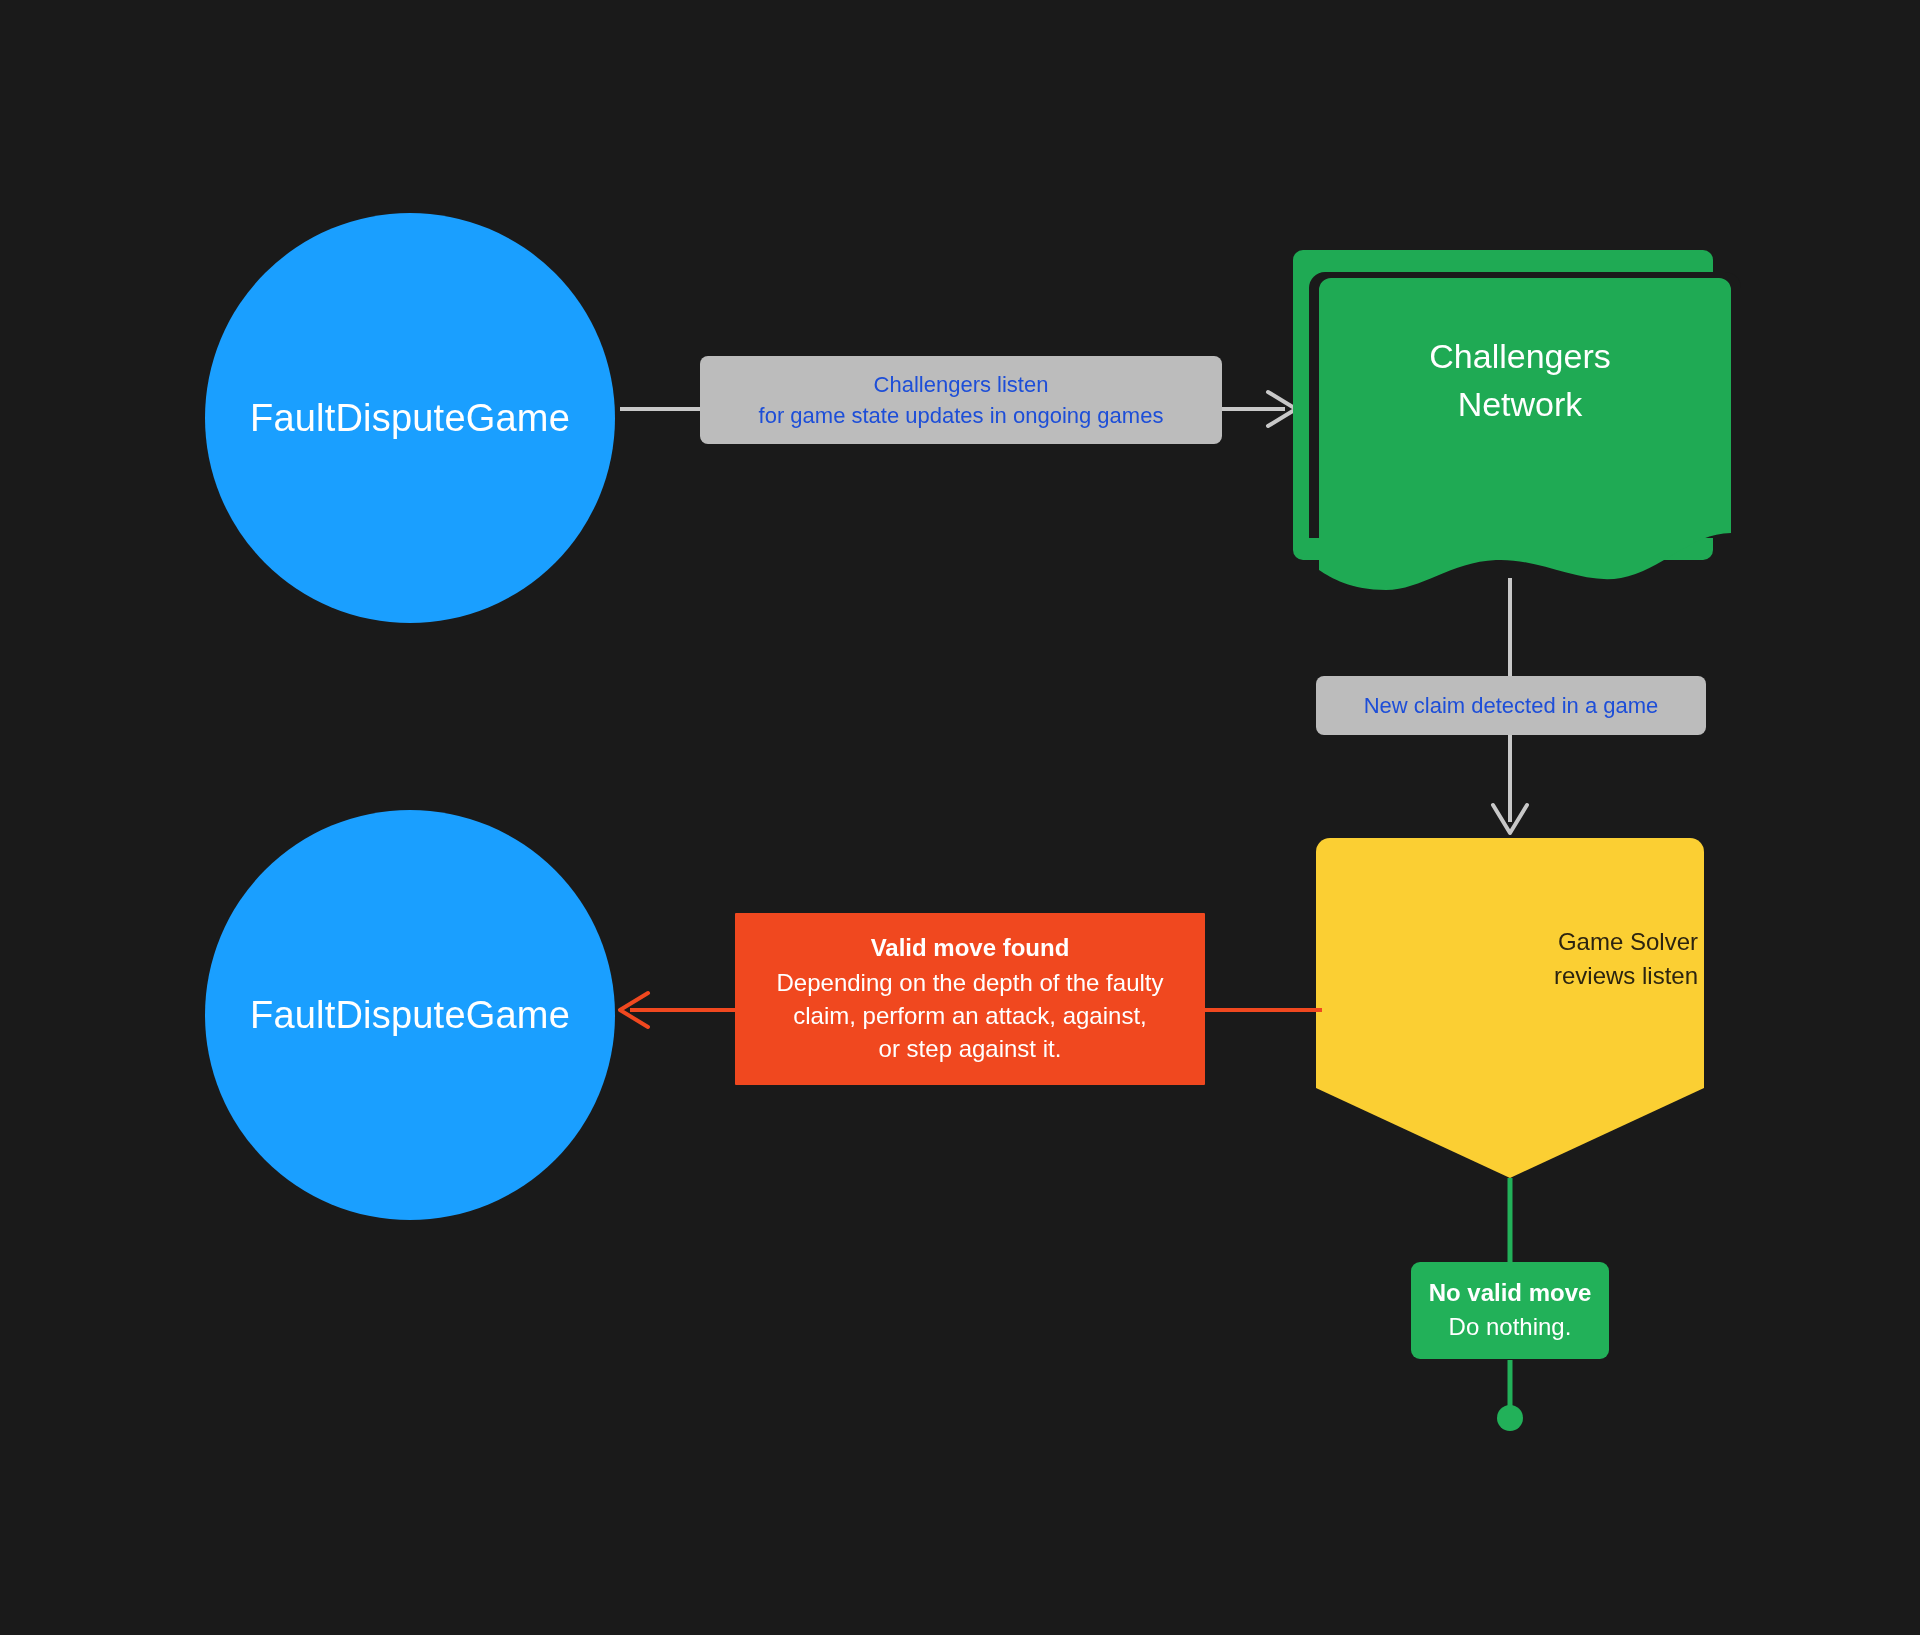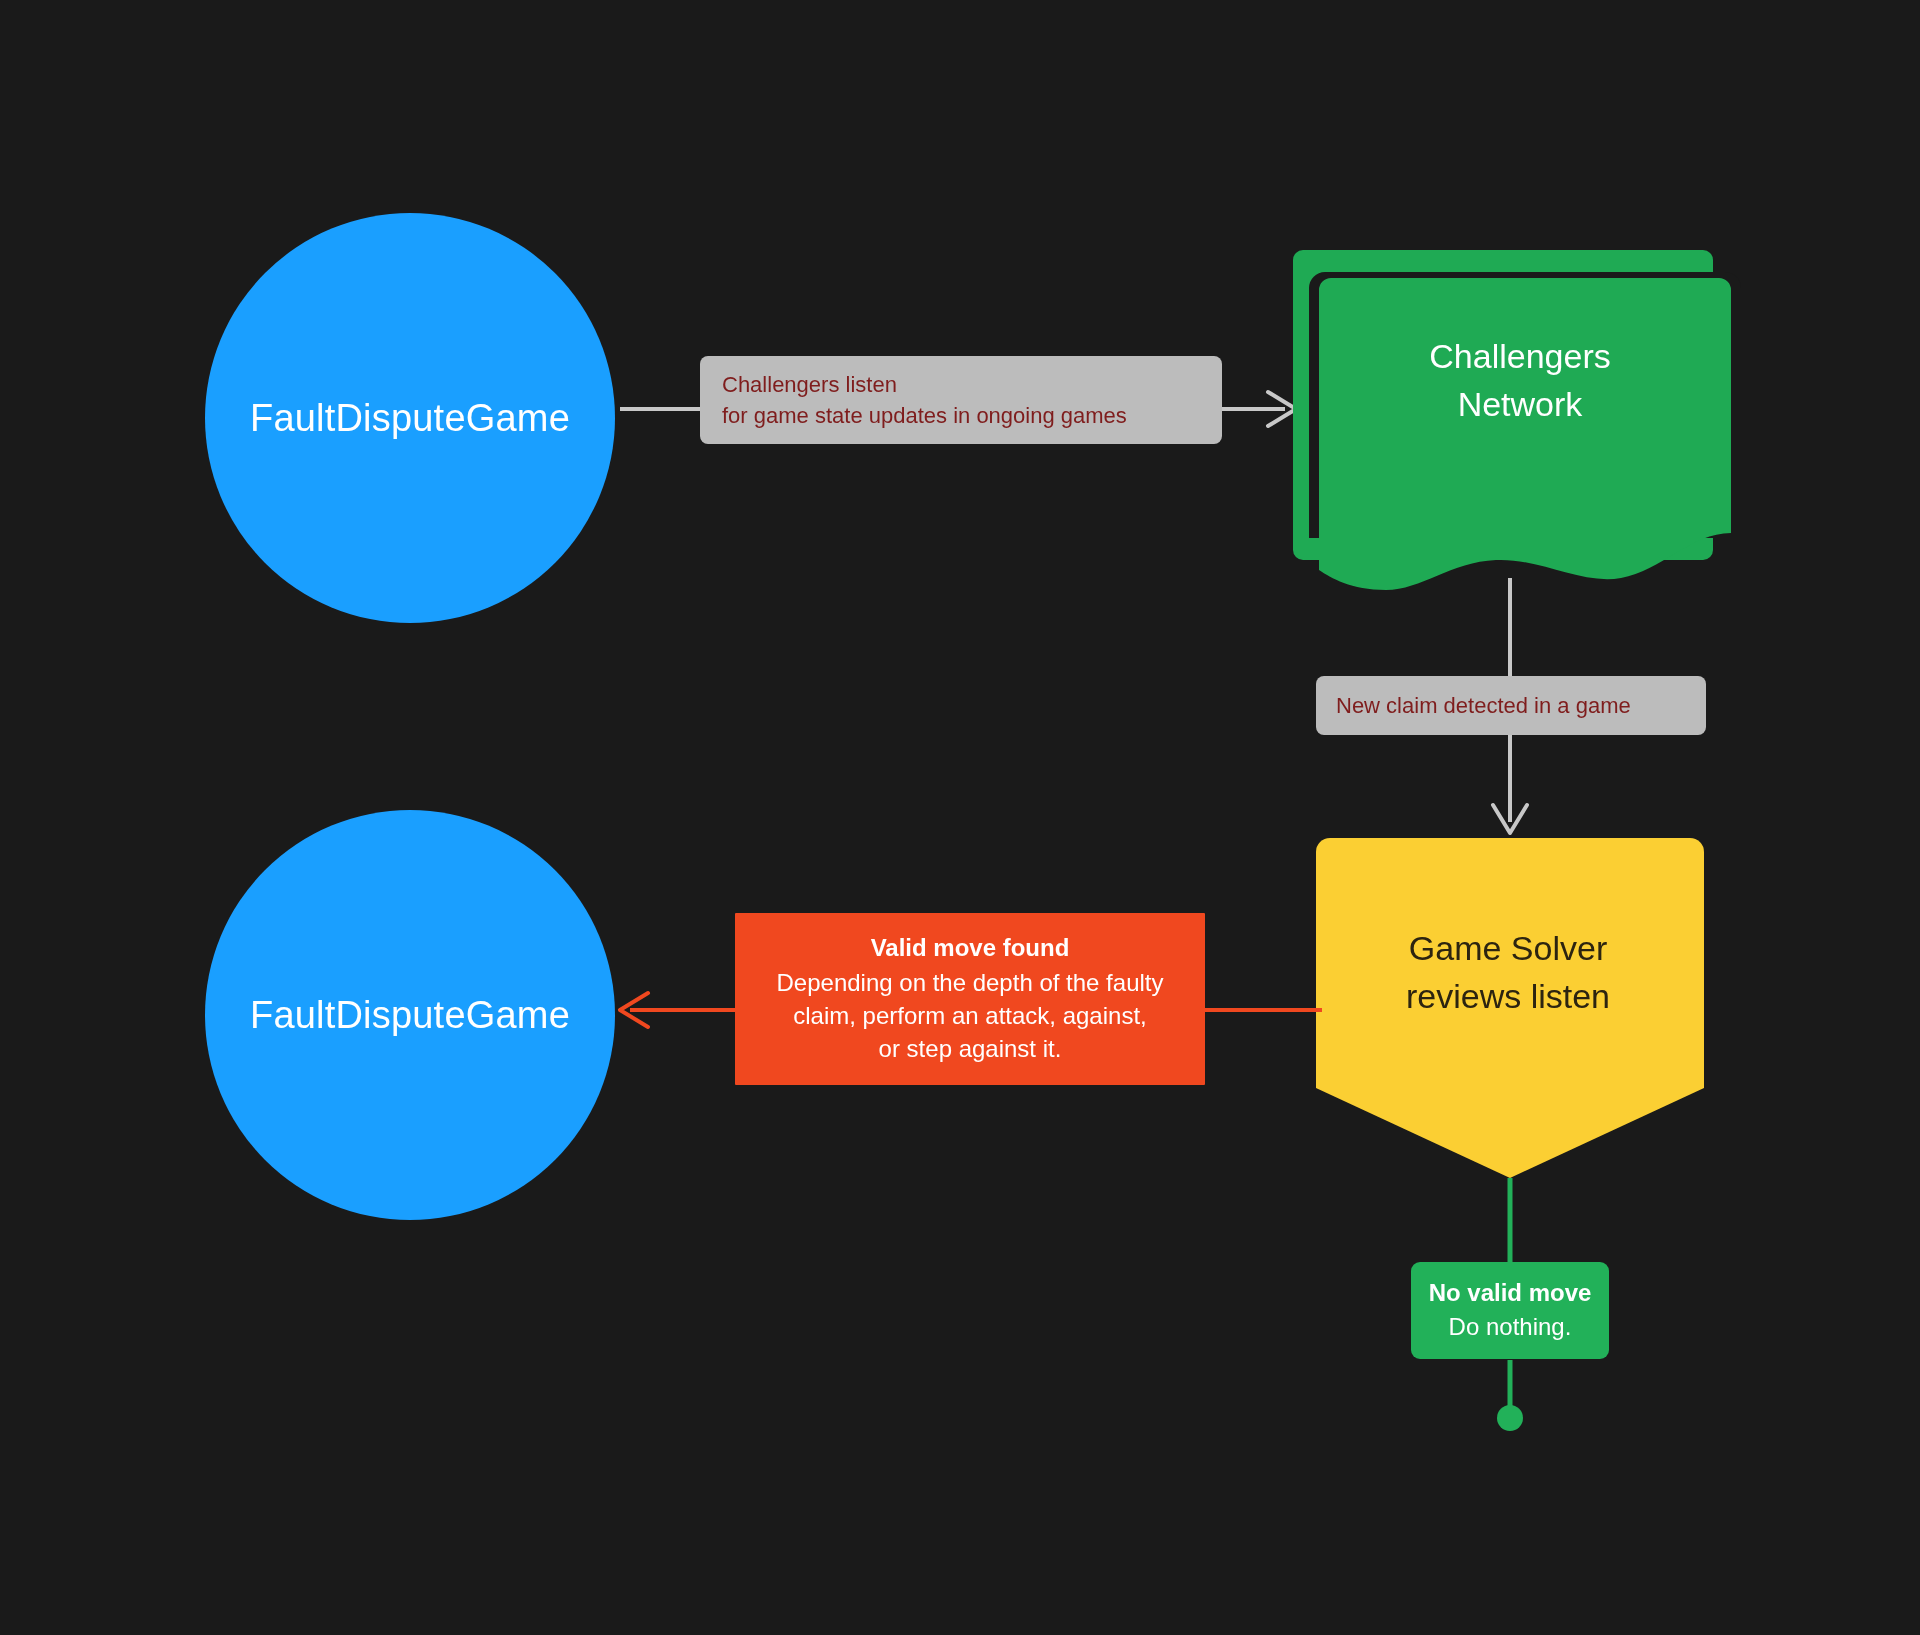--- a/index.html
+++ b/index.html
@@ -41,25 +41,25 @@
   }
   .circle-2 {
     left: 205px;
     top: 810px;
     width: 410px;
     height: 410px;
   }
   .edge-label {
     position: absolute;
     background: #bcbcbc;
-    color: #7f1d1d;
+    color: #1d4ed8;
     border-radius: 8px;
     font-size: 22px;
     line-height: 1.42;
-    text-align: left;
+    text-align: center;
     padding: 13px 22px;
     box-sizing: border-box;
     white-space: nowrap;
   }
   .label-challengers {
     left: 700px;
     top: 356px;
     width: 522px;
   }
   .label-newclaim {
@@ -122,23 +122,23 @@
     font-size: 34px;
     line-height: 1.4;
     text-align: center;
   }
   .pent-text {
     position: absolute;
     left: 1318px;
     top: 925px;
     width: 380px;
     color: #2c2410;
-    font-size: 34px;
+    font-size: 24px;
     line-height: 1.4;
-    text-align: center;
+    text-align: right;
   }
 </style>
 </head>
 <body>
 
 <div id="canvas">
 
   <svg class="svg-layer" viewBox="0 0 1920 1635" xmlns="http://www.w3.org/2000/svg">
 
     <line x1="620" y1="409" x2="702" y2="409" stroke="#c8c8c8" stroke-width="4"></line>

